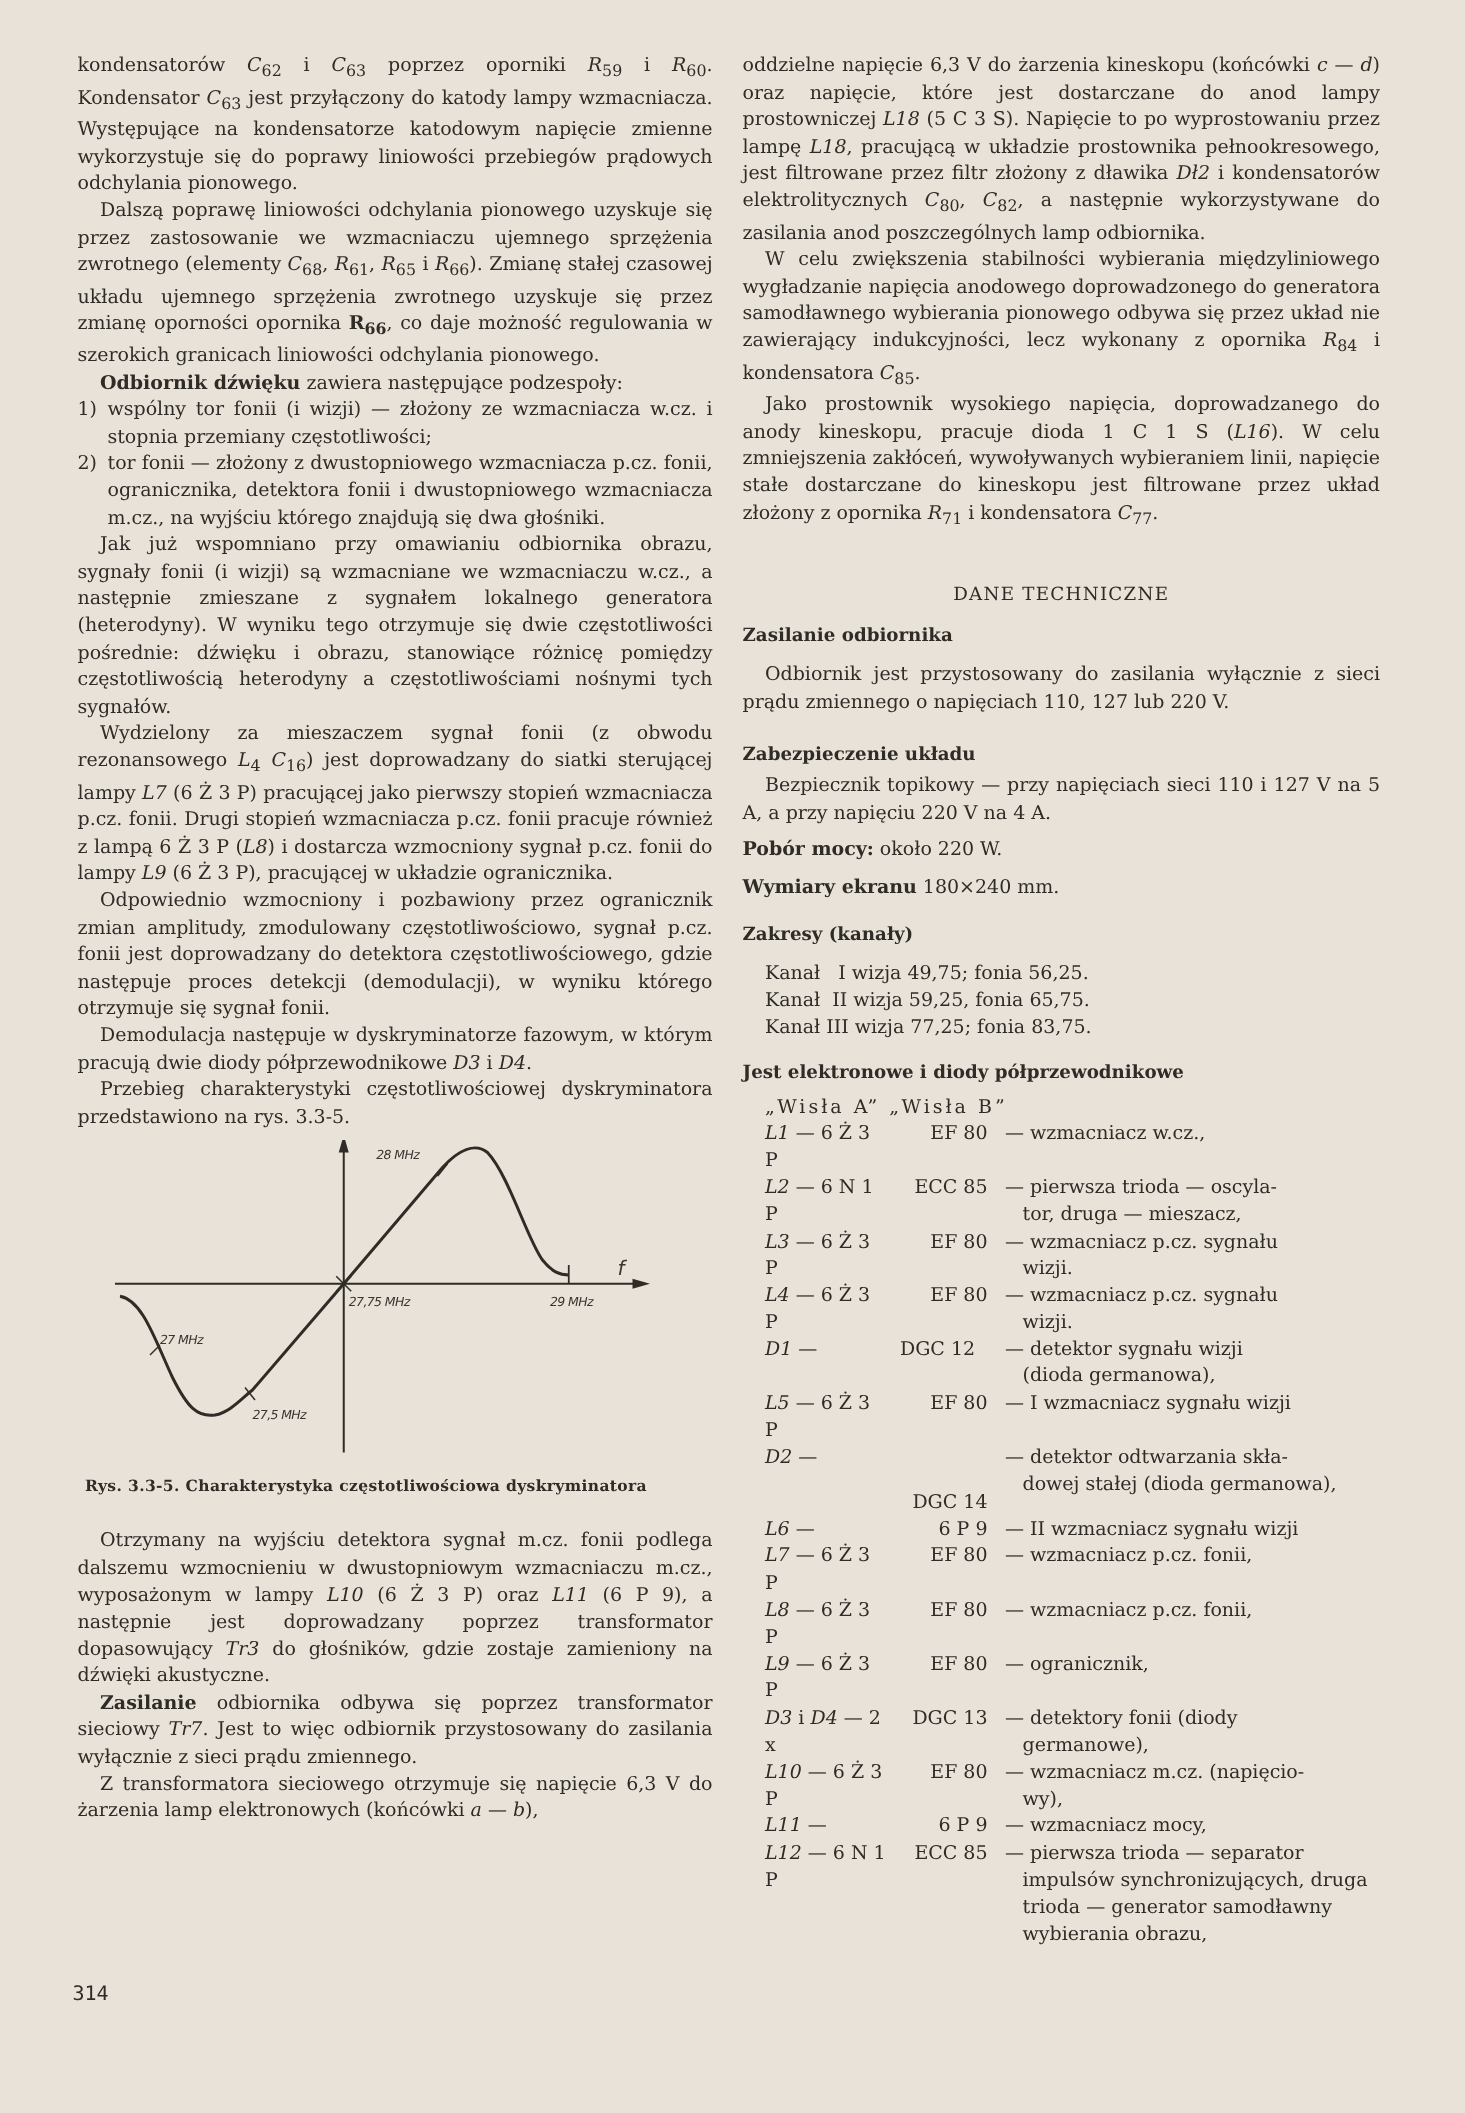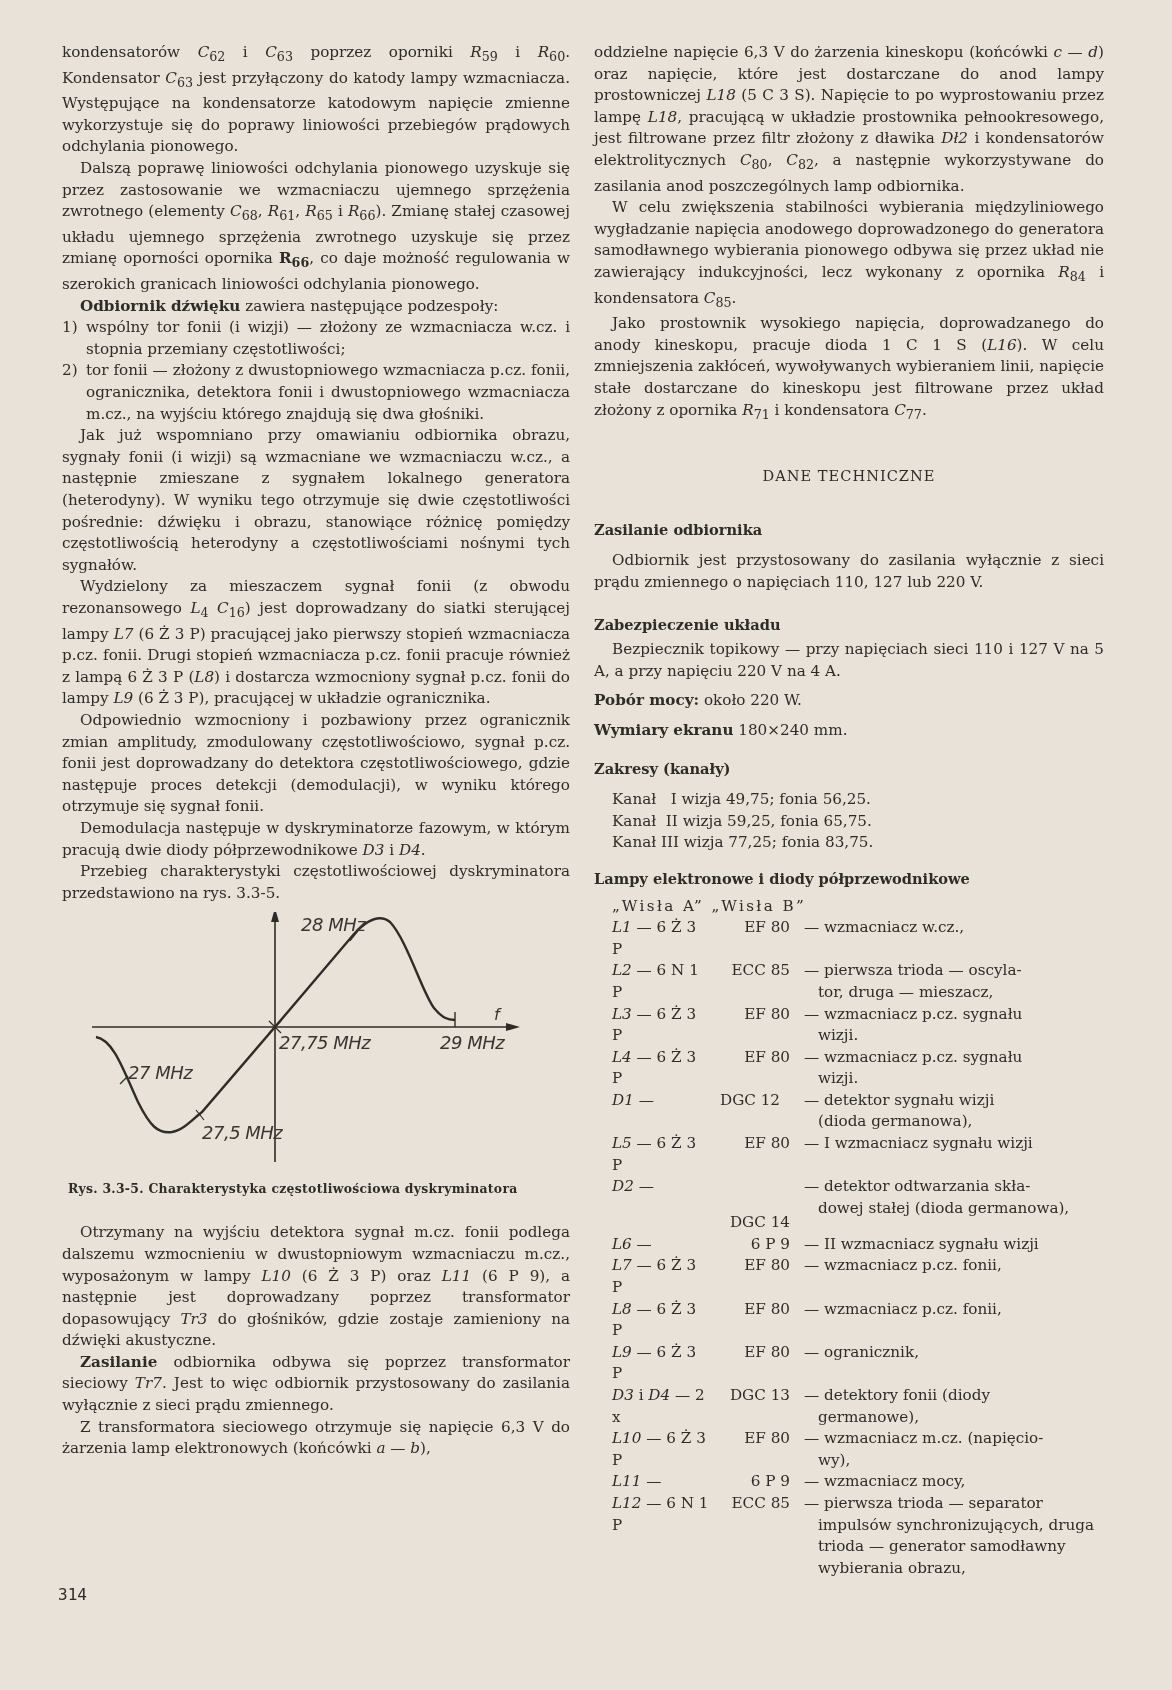--- a/index.html
+++ b/index.html
@@ -14,23 +14,23 @@
   .col-left { left: 62px; width: 508px; }
   .col-right { left: 594px; width: 510px; }
   p { margin: 0; text-align: justify; }
   p.ind { text-indent: 18px; }
   .list-item { display: flex; text-align: justify; }
   .list-item .num { width: 24px; flex: none; }
   .list-item .txt { flex: 1; text-align: justify; }
   .spacer { height: 8px; }
   .figure { position: relative; width: 508px; height: 300px; margin-top: 8px; }
   .figure svg { position: absolute; left: 0; top: 0; }
-  .fig-label { position: absolute; font-family: "DejaVu Sans", sans-serif; font-style: italic; font-size: 18px; color: #3a3531; letter-spacing: -0.5px; }
+  .fig-label { position: absolute; font-family: "DejaVu Sans", sans-serif; font-style: italic; font-size: 10px; color: #3a3531; letter-spacing: -0.5px; }
   .caption { font-size: 12.4px; font-weight: bold; letter-spacing: 0.3px; margin-top: 8px; text-align: left; }
-  .section-title { text-align: center; letter-spacing: 1px; margin-top: 40px; margin-bottom: 32px; font-size: 14.6px; }
+  .section-title { text-align: center; letter-spacing: 1px; margin-top: 40px; margin-bottom: 11px; font-size: 14.6px; }
   .sub-h { font-weight: bold; margin-top: 6px; margin-bottom: 10px; font-size: 14.6px; }
   .chan { padding-left: 18px; white-space: pre; }
   .tube-head { padding-left: 18px; letter-spacing: 2.4px; margin-top: 6px; }
   .tube-row { display: grid; grid-template-columns: 18px 98px 94px 1fr; }
   .tube-row .id { grid-column: 2; }
   .tube-row .tp { grid-column: 3; }
   .tube-row .ds { grid-column: 4; }
   .tube-row .ds .cont { display: block; padding-left: 14px; }
   .page-num { position: absolute; left: 58px; top: 1585px; font-size: 16px; font-family: "DejaVu Sans Mono", monospace; }
 </style>
@@ -100,21 +100,21 @@
   <div class="spacer"></div>
   <div class="sub-h" style="margin-bottom:4px;margin-top:12px;">Zabezpieczenie układu</div>
   <p class="ind">Bezpiecznik topikowy — przy napięciach sieci 110 i 127 V na 5 A, a przy napięciu 220 V na 4 A.</p>
   <div class="spacer"></div>
   <p style="margin-bottom:8px;"><b>Pobór mocy:</b><span> około 220 W.</span></p>
   <p style="margin-bottom:8px;"><b>Wymiary ekranu</b><span> 180×240 mm.</span></p>
   <div class="sub-h" style="margin-top:16px;">Zakresy (kanały)</div>
   <div class="chan">Kanał   I wizja 49,75; fonia 56,25.</div>
   <div class="chan">Kanał  II wizja 59,25, fonia 65,75.</div>
   <div class="chan">Kanał III wizja 77,25; fonia 83,75.</div>
-  <div class="sub-h" style="margin-top:14px; margin-bottom:2px;">Lampy elektronowe i diody półprzewodnikowe</div>
+  <div class="sub-h" style="margin-top:14px; margin-bottom:2px;">Jest elektronowe i diody półprzewodnikowe</div>
   <div class="tube-head">„Wisła A” „Wisła B”</div>
   <div id="tubes">
       <div class="tube-row">
         <span class="id"><i>L1</i> — 6 Ż 3 P</span>
         <span class="tp" style="text-align: right; padding-right: 14px;">EF 80</span>
         <span class="ds">— wzmacniacz w.cz.,</span>
       </div>
       <div class="tube-row">
         <span class="id"><i>L2</i> — 6 N 1 P</span>
         <span class="tp" style="text-align: right; padding-right: 14px;">ECC 85</span>

